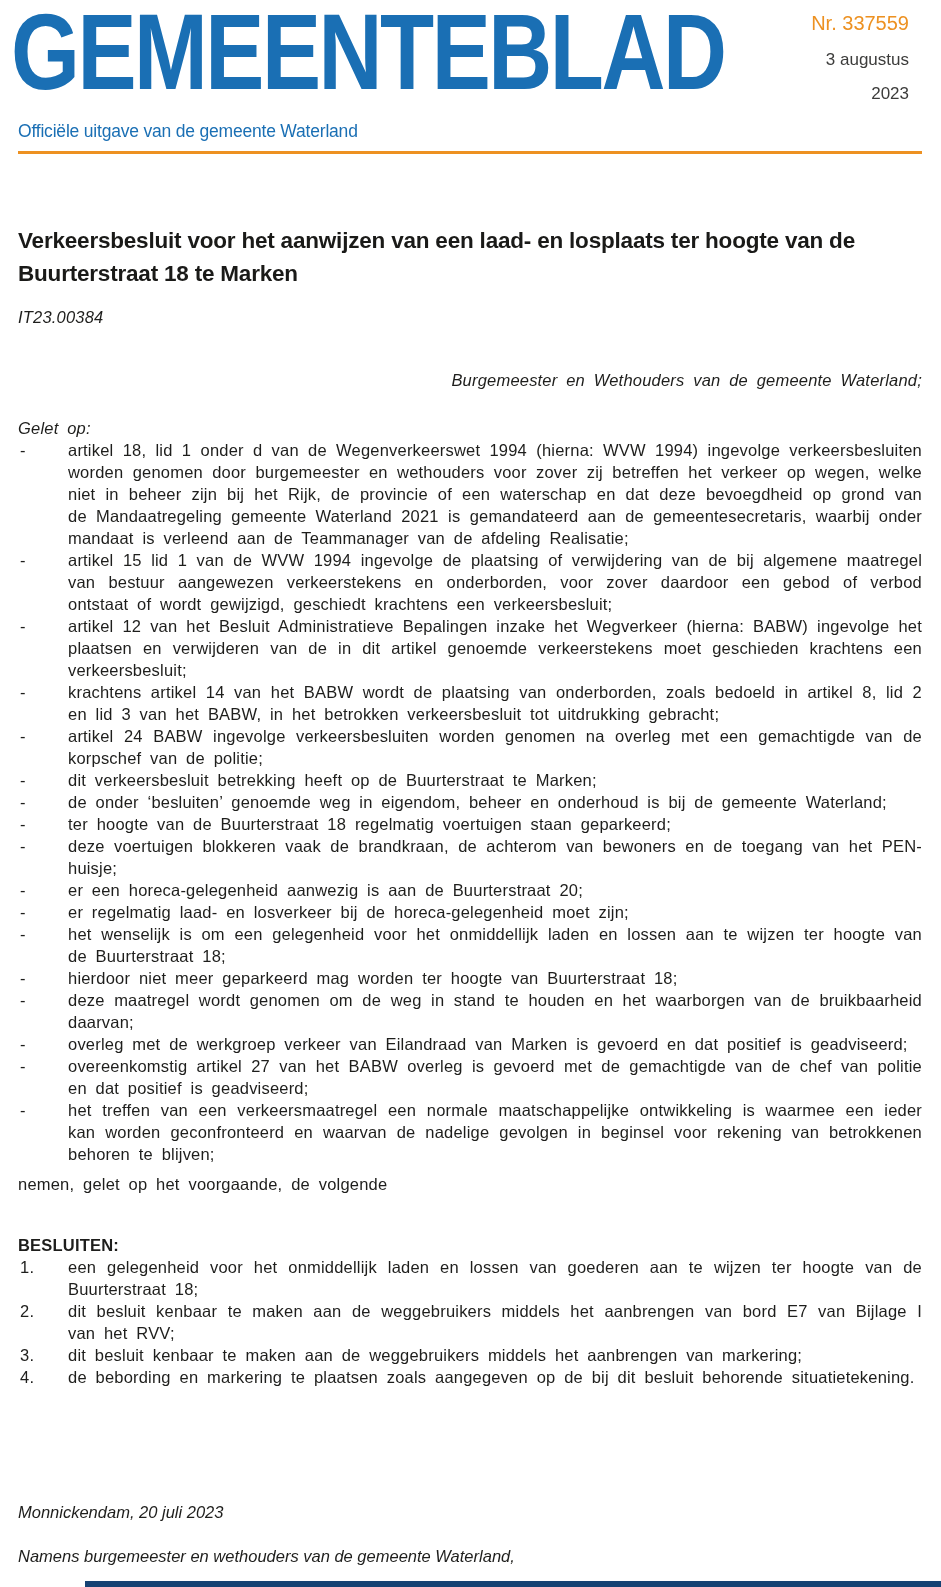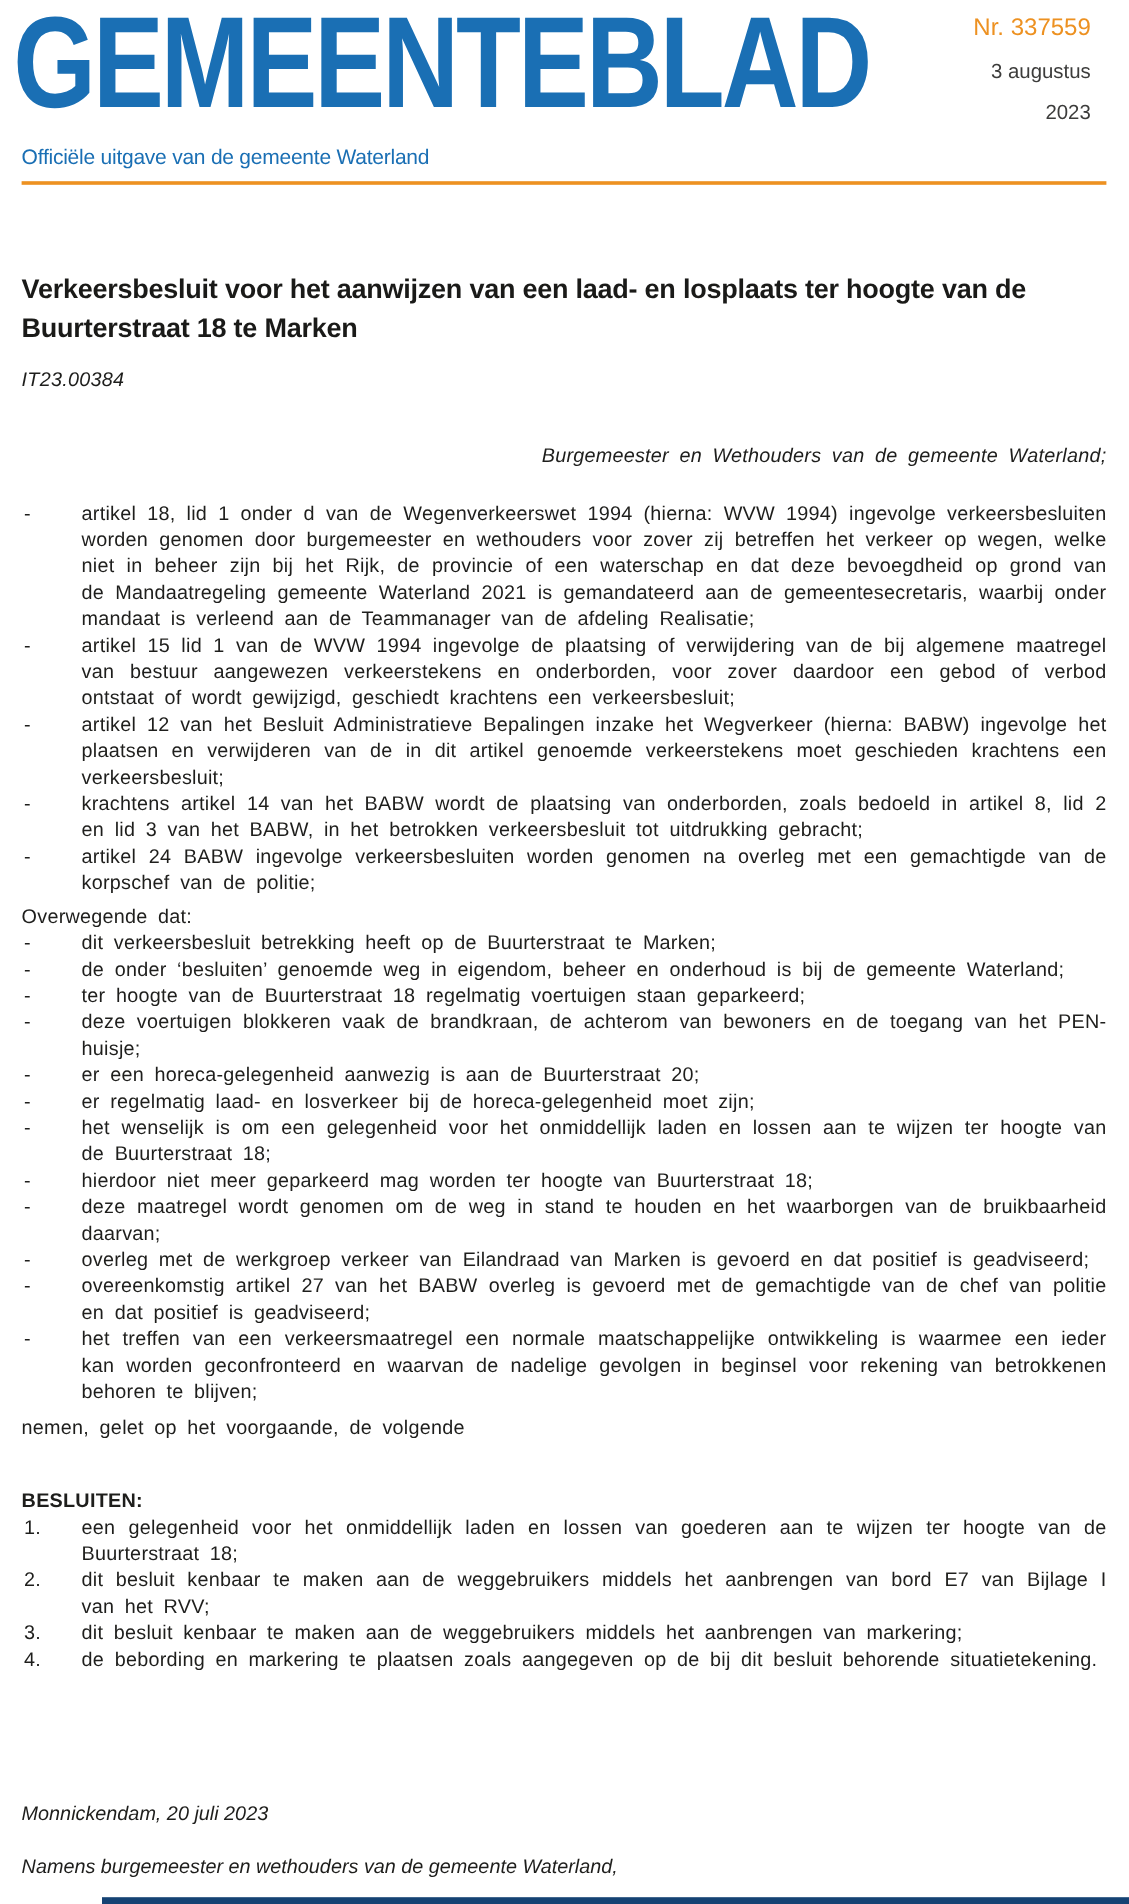--- a/index.html
+++ b/index.html
@@ -63,20 +63,21 @@
     <div class="d1">3 augustus</div>
     <div class="d2">2023</div>
   </div>
   <div class="rule"></div>
 
   <div class="main">
     <h1 class="doc-title">Verkeersbesluit voor het aanwijzen van een laad- en losplaats ter hoogte van de Buurterstraat 18 te Marken</h1>
     <div class="ref">IT23.00384</div>
     <div class="salutation">Burgemeester en Wethouders van de gemeente Waterland;</div>
 
+    <div class="sec-head-italic">Gelet op:</div>
     <div class="list">
 
         <div class="row">
           <span class="marker">-</span>
           <span class="rtext">artikel 18, lid 1 onder d van de Wegenverkeerswet 1994 (hierna: WVW 1994) ingevolge verkeersbesluiten worden genomen door burgemeester en wethouders voor zover zij betreffen het verkeer op wegen, welke niet in beheer zijn bij het Rijk, de provincie of een waterschap en dat deze bevoegdheid op grond van de Mandaatregeling gemeente Waterland 2021 is gemandateerd aan de gemeentesecretaris, waarbij onder mandaat is verleend aan de Teammanager van de afdeling Realisatie;</span>
         </div>
 
         <div class="row">
           <span class="marker">-</span>
           <span class="rtext">artikel 15 lid 1 van de WVW 1994 ingevolge de plaatsing of verwijdering van de bij algemene maatregel van bestuur aangewezen verkeerstekens en onderborden, voor zover daardoor een gebod of verbod ontstaat of wordt gewijzigd, geschiedt krachtens een verkeersbesluit;</span>
@@ -91,21 +92,20 @@
           <span class="marker">-</span>
           <span class="rtext">krachtens artikel 14 van het BABW wordt de plaatsing van onderborden, zoals bedoeld in artikel 8, lid 2 en lid 3 van het BABW, in het betrokken verkeersbesluit tot uitdrukking gebracht;</span>
         </div>
 
         <div class="row">
           <span class="marker">-</span>
           <span class="rtext">artikel 24 BABW ingevolge verkeersbesluiten worden genomen na overleg met een gemachtigde van de korpschef van de politie;</span>
         </div>
       </div>
 
-    <div class="sec-head">Overwegende dat:</div>
     <div class="list">
 
         <div class="row">
           <span class="marker">-</span>
           <span class="rtext">dit verkeersbesluit betrekking heeft op de Buurterstraat te Marken;</span>
         </div>
 
         <div class="row">
           <span class="marker">-</span>
           <span class="rtext">de onder ‘besluiten’ genoemde weg in eigendom, beheer en onderhoud is bij de gemeente Waterland;</span>

